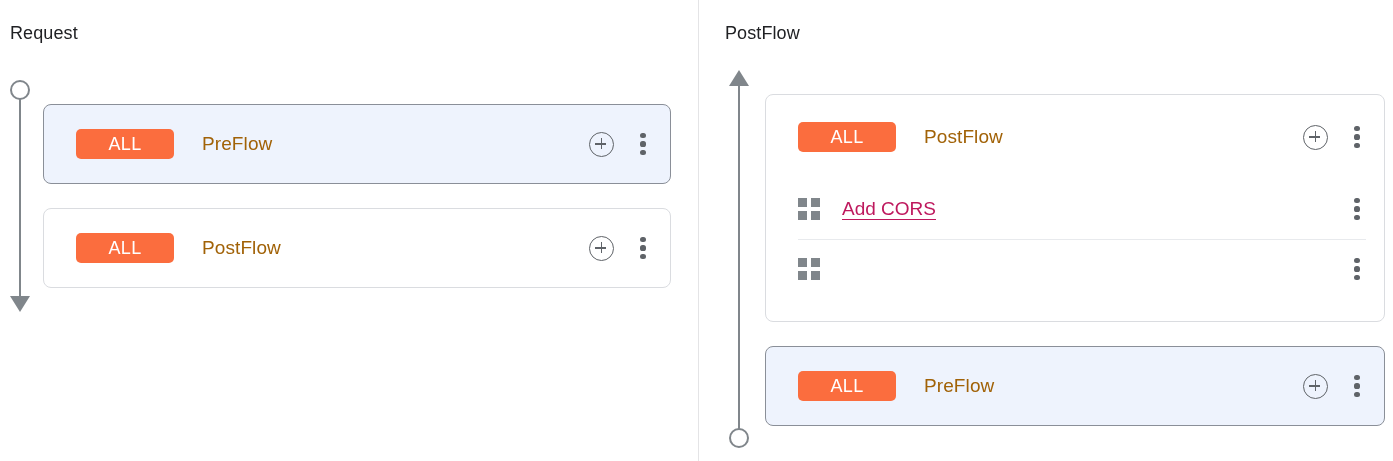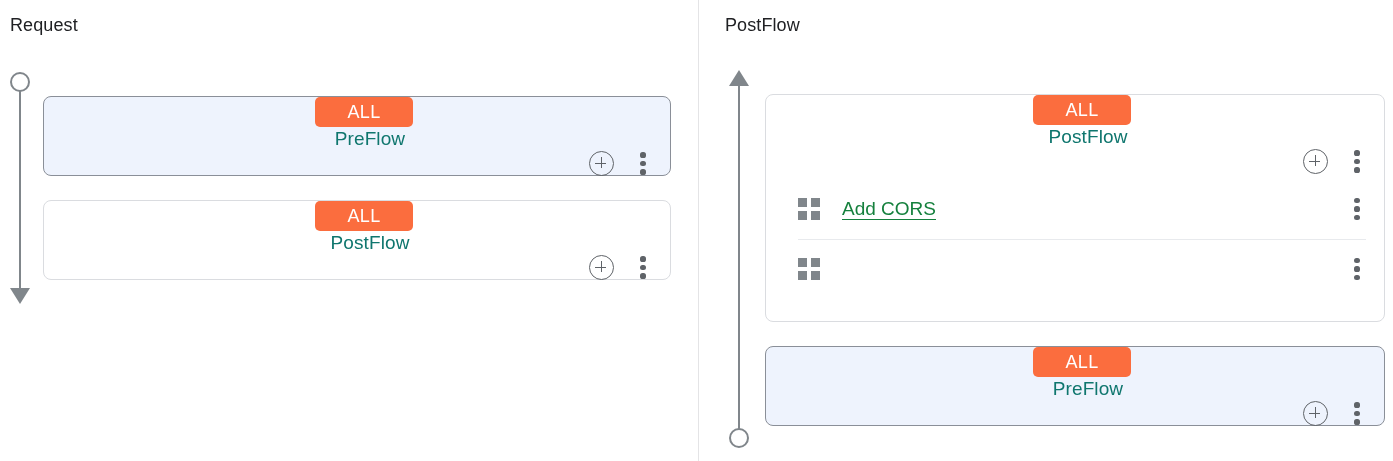--- a/index.html
+++ b/index.html
@@ -22,21 +22,21 @@
   .panel-divider {
     position: absolute;
     left: 698px;
     top: 0;
     width: 1px;
     height: 461px;
     background: #e4e4e6;
   }
 
   
-  .panel { position: absolute; top: 0; height: 409px; }
+  .panel { position: absolute; top: 8px; height: 409px; }
   .panel-request  { left: 0px;   width: 698px; }
   .panel-response { left: 699px; width: 694px; }
 
   .panel-title {
     position: absolute;
     top: 13px;
     font-size: 18px;
     line-height: 24px;
     color: #202124;
     font-weight: 400;
@@ -96,41 +96,40 @@
   .flow-card.selected {
     background: #eef3fd;
     border: 1px solid #8a8f98;
   }
 
   .flow-header {
     display: flex;
     align-items: center;
     height: 48px;
     padding: 0 18px 0 32px;
-    flex-direction: column;
   }
 
   .badge {
     flex: 0 0 auto;
     min-width: 98px;
     height: 30px;
     border-radius: 5px;
     background: #fb6d3e;
     color: #ffffff;
     font-size: 18px;
     line-height: 30px;
     text-align: center;
     letter-spacing: .3px;
   }
 
   .flow-name {
-    margin-left: 12px;
+    margin-left: 28px;
     font-size: 19px;
     line-height: 24px;
-    color: #0f766e;
+    color: #a16207;
     font-weight: 400;
     letter-spacing: .1px;
     white-space: nowrap;
   }
 
   .flow-actions {
     margin-left: auto;
     display: flex;
     align-items: center;
     gap: 20px;
@@ -201,21 +200,21 @@
     display: block;
     width: 9px;
     height: 9px;
     background: #80868b;
   }
 
   .policy-link {
     margin-left: 22px;
     font-size: 19px;
     line-height: 24px;
-    color: #15803d;
+    color: #be185d;
     text-decoration: underline;
     text-underline-offset: 4px;
     white-space: nowrap;
     cursor: pointer;
   }
 
   .policy-actions { margin-left: auto; display: flex; align-items: center; }
 
   
   #card-req-preflow  { left: 43px;  top: 96px;  width: 628px; height: 80px; }

